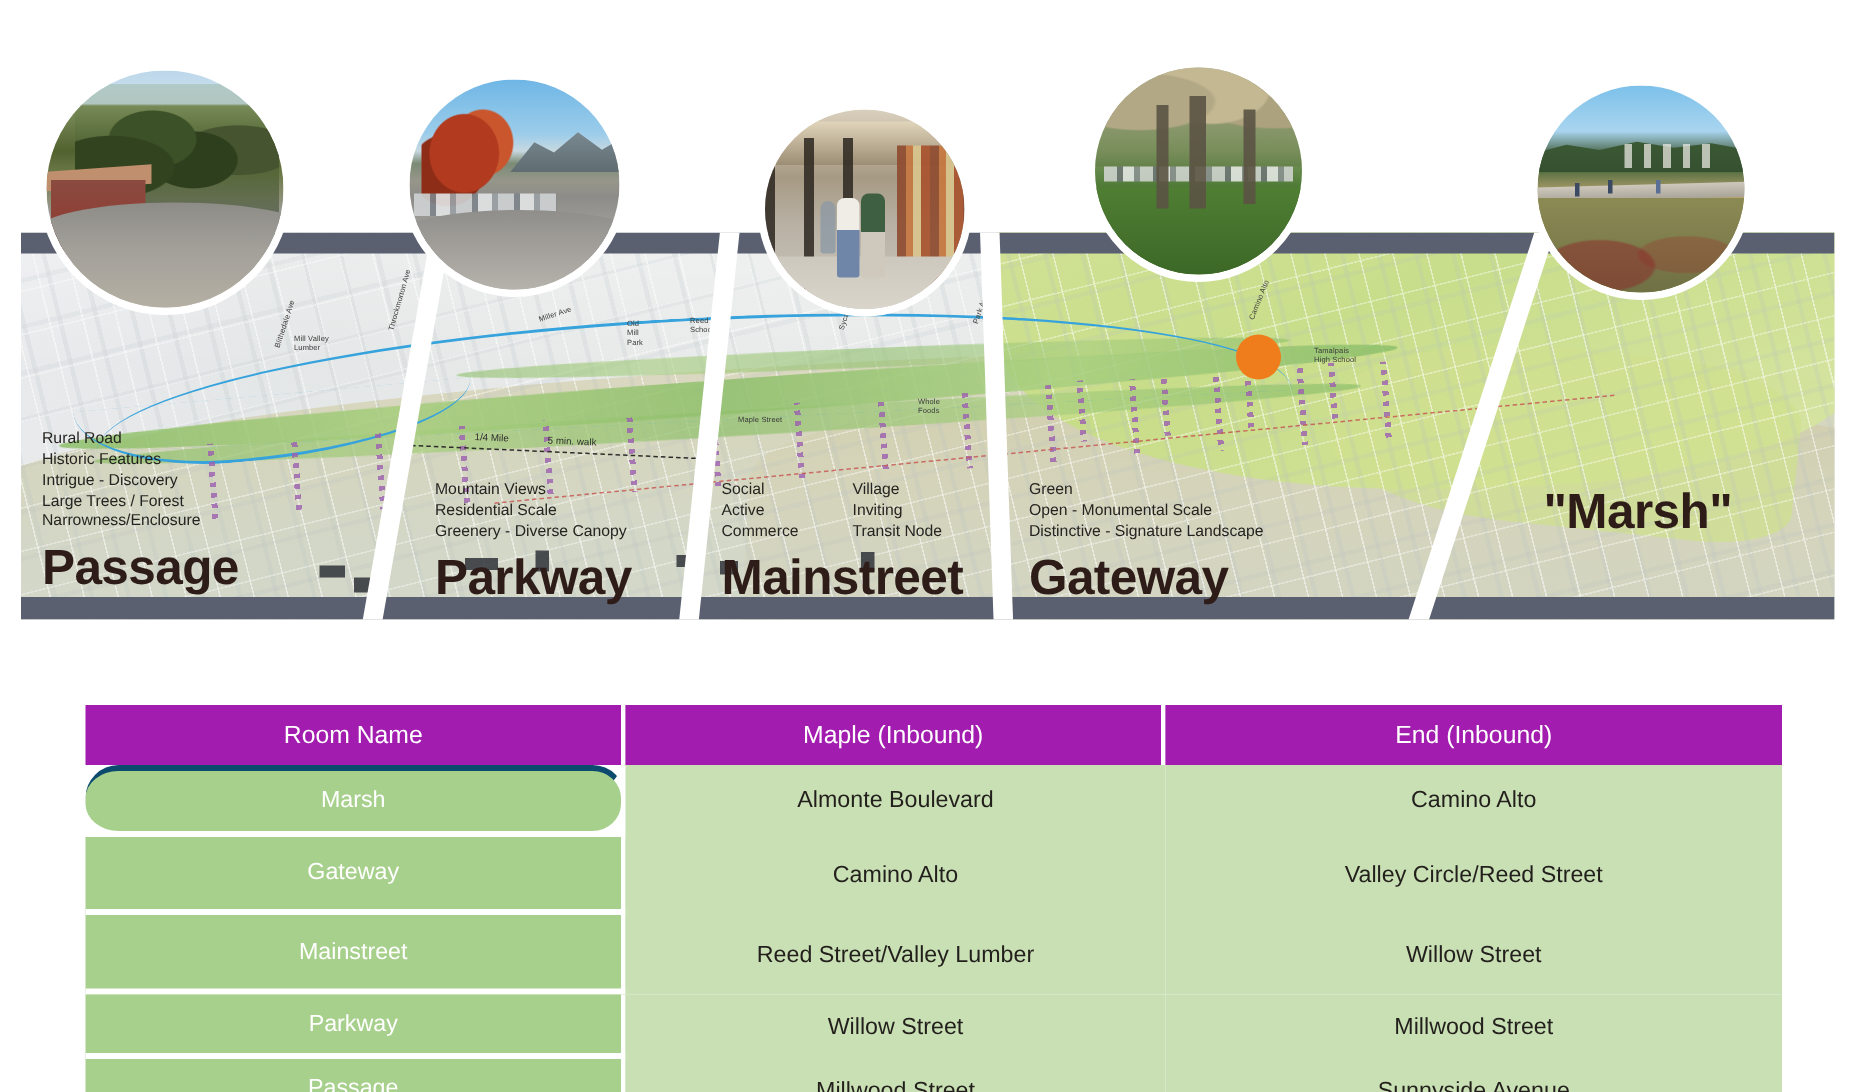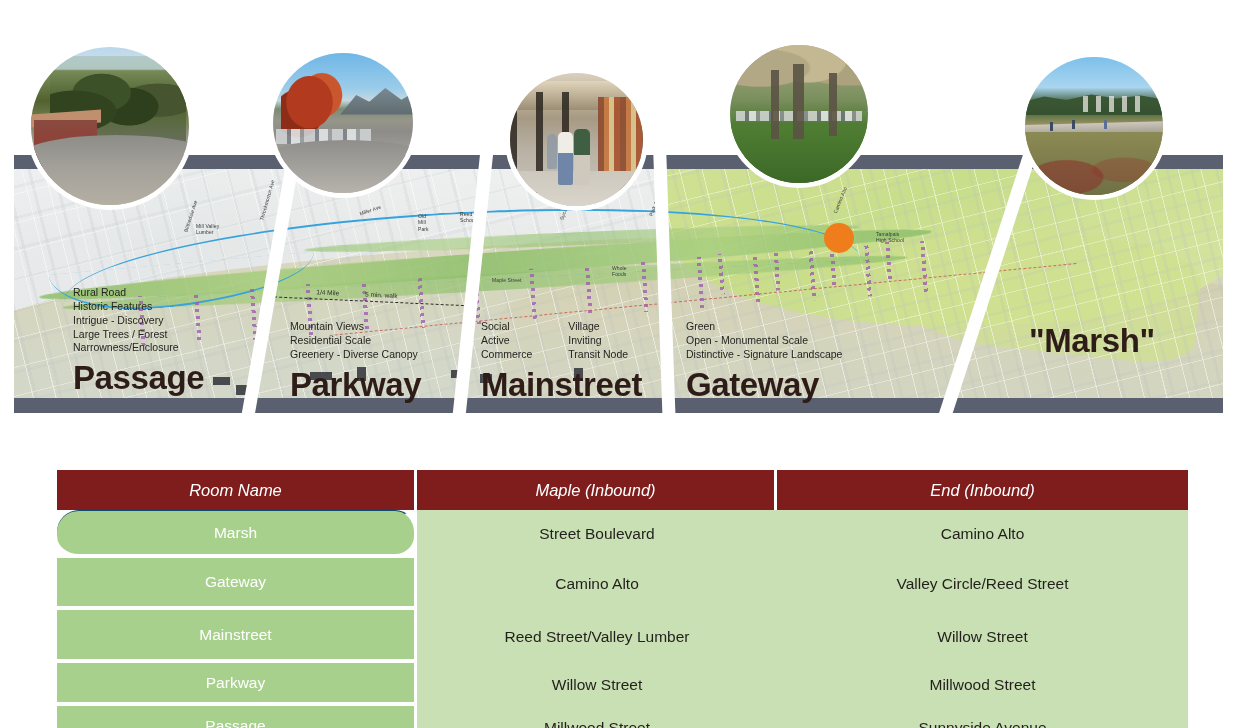--- a/index.html
+++ b/index.html
@@ -401,38 +401,37 @@
   #rooms-table {
     position: absolute;
     left: 57px;
     top: 470px;
     width: 1131px;
     border-collapse: separate;
     border-spacing: 0;
     table-layout: fixed;
   }
   #rooms-table th {
-    background: #7f1d1d;
+    background: #a21caf;
     color: #ffffff;
     font-weight: normal;
     font-size: 16.5px;
     height: 38px;
     vertical-align: middle;
     border-right: 3px solid #ffffff;
-    font-style: italic;
   }
   #rooms-table th:last-child { border-right: none; }
   #rooms-table td { font-size: 15.5px; vertical-align: middle; text-align: center; }
   #rooms-table td.room {
     background: #a8d08d;
     color: #ffffff;
     border-bottom: 4px solid #ffffff;
     border-right: 3px solid #ffffff;
   }
-  #rooms-table tr:first-child td.room { border-top: 1px solid #0c4a6e; border-radius: 22px; }
+  #rooms-table tr:first-child td.room { border-top: 4px solid #0c4a6e; border-radius: 22px; }
   #rooms-table td.val {
     background: #c8e0b4;
     color: #231f1c;
   }
 </style>
 </head>
 <body>
 
 <div id="map-panel">
   <div class="map-base"></div>
@@ -490,21 +489,21 @@
 
   <div class="band top"></div>
   <div class="band bottom"></div>
 
   <div class="divider" style="left:250px;transform:rotate(10deg);"></div>
   <div class="divider" style="left:452px;transform:rotate(6deg);"></div>
   <div class="divider" style="left:644px;transform:rotate(-2deg);"></div>
   <div class="divider" style="left:966px;transform:rotate(18deg);"></div>
 </div>
 
-<div class="section-block" style="left:28px;top:286px;margin-left:45px;">
+<div class="section-block" style="left:28px;top:286px;">
   <div class="attr-list">Rural Road
 Historic Features
 Intrigue - Discovery
 Large Trees / Forest
 Narrowness/Enclosure</div>
   <div class="section-title" style="margin-top:6px;">Passage</div>
 </div>
 
 <div class="section-block" style="left:290px;top:320px;">
   <div class="attr-list">Mountain Views
@@ -598,21 +597,21 @@
   <thead>
     <tr>
       <th>Room Name</th>
       <th>Maple (Inbound)</th>
       <th>End (Inbound)</th>
     </tr>
   </thead>
   <tbody>
     <tr style="height:48px;">
       <td class="room">Marsh</td>
-      <td class="val">Street Boulevard</td>
+      <td class="val">Almonte Boulevard</td>
       <td class="val">Camino Alto</td>
     </tr>
     <tr style="height:52px;">
       <td class="room">Gateway</td>
       <td class="val">Camino Alto</td>
       <td class="val">Valley Circle/Reed Street</td>
     </tr>
     <tr style="height:53px;">
       <td class="room">Mainstreet</td>
       <td class="val">Reed Street/Valley Lumber</td>

